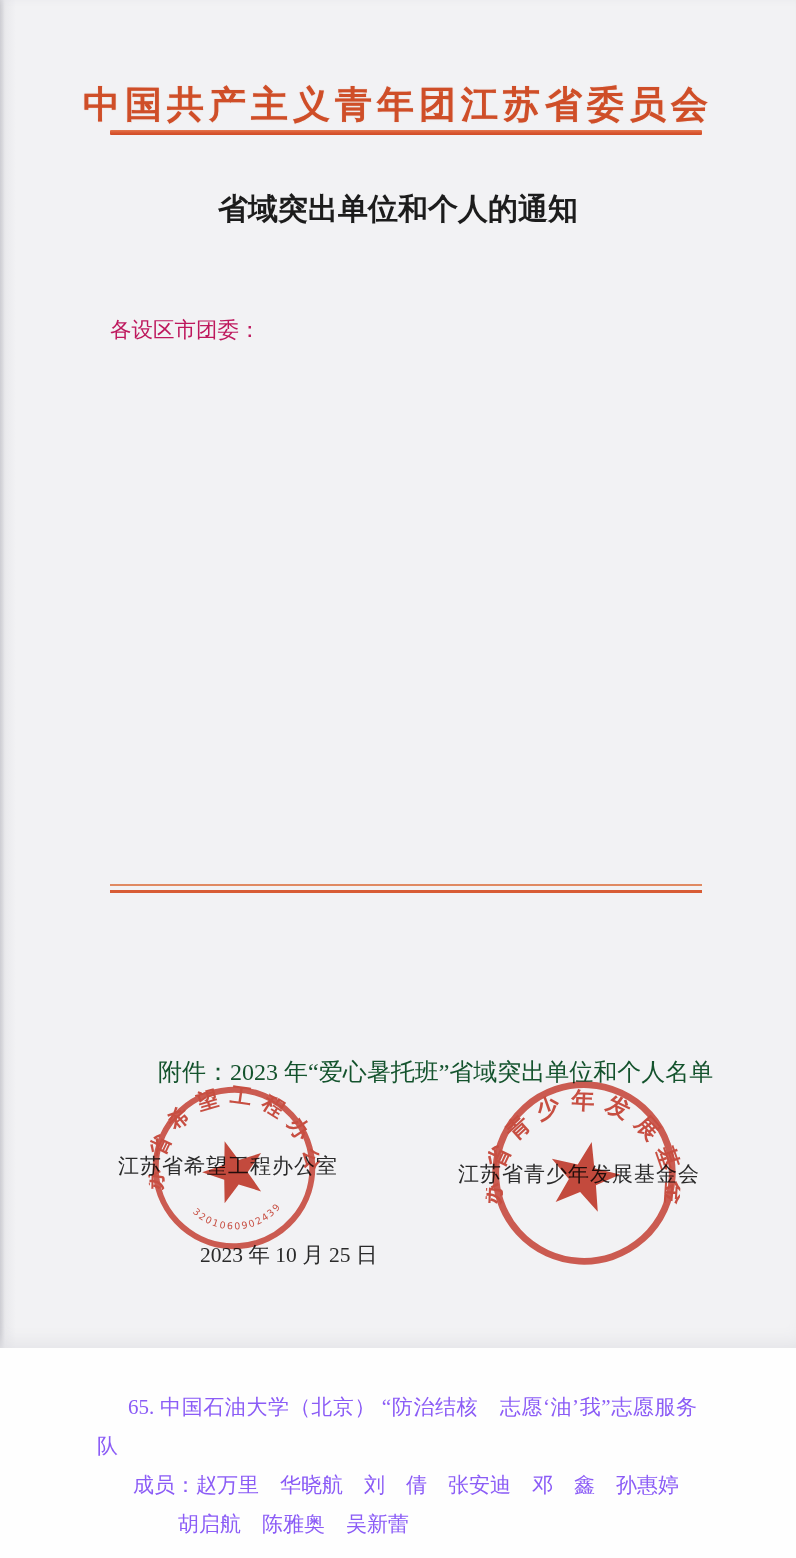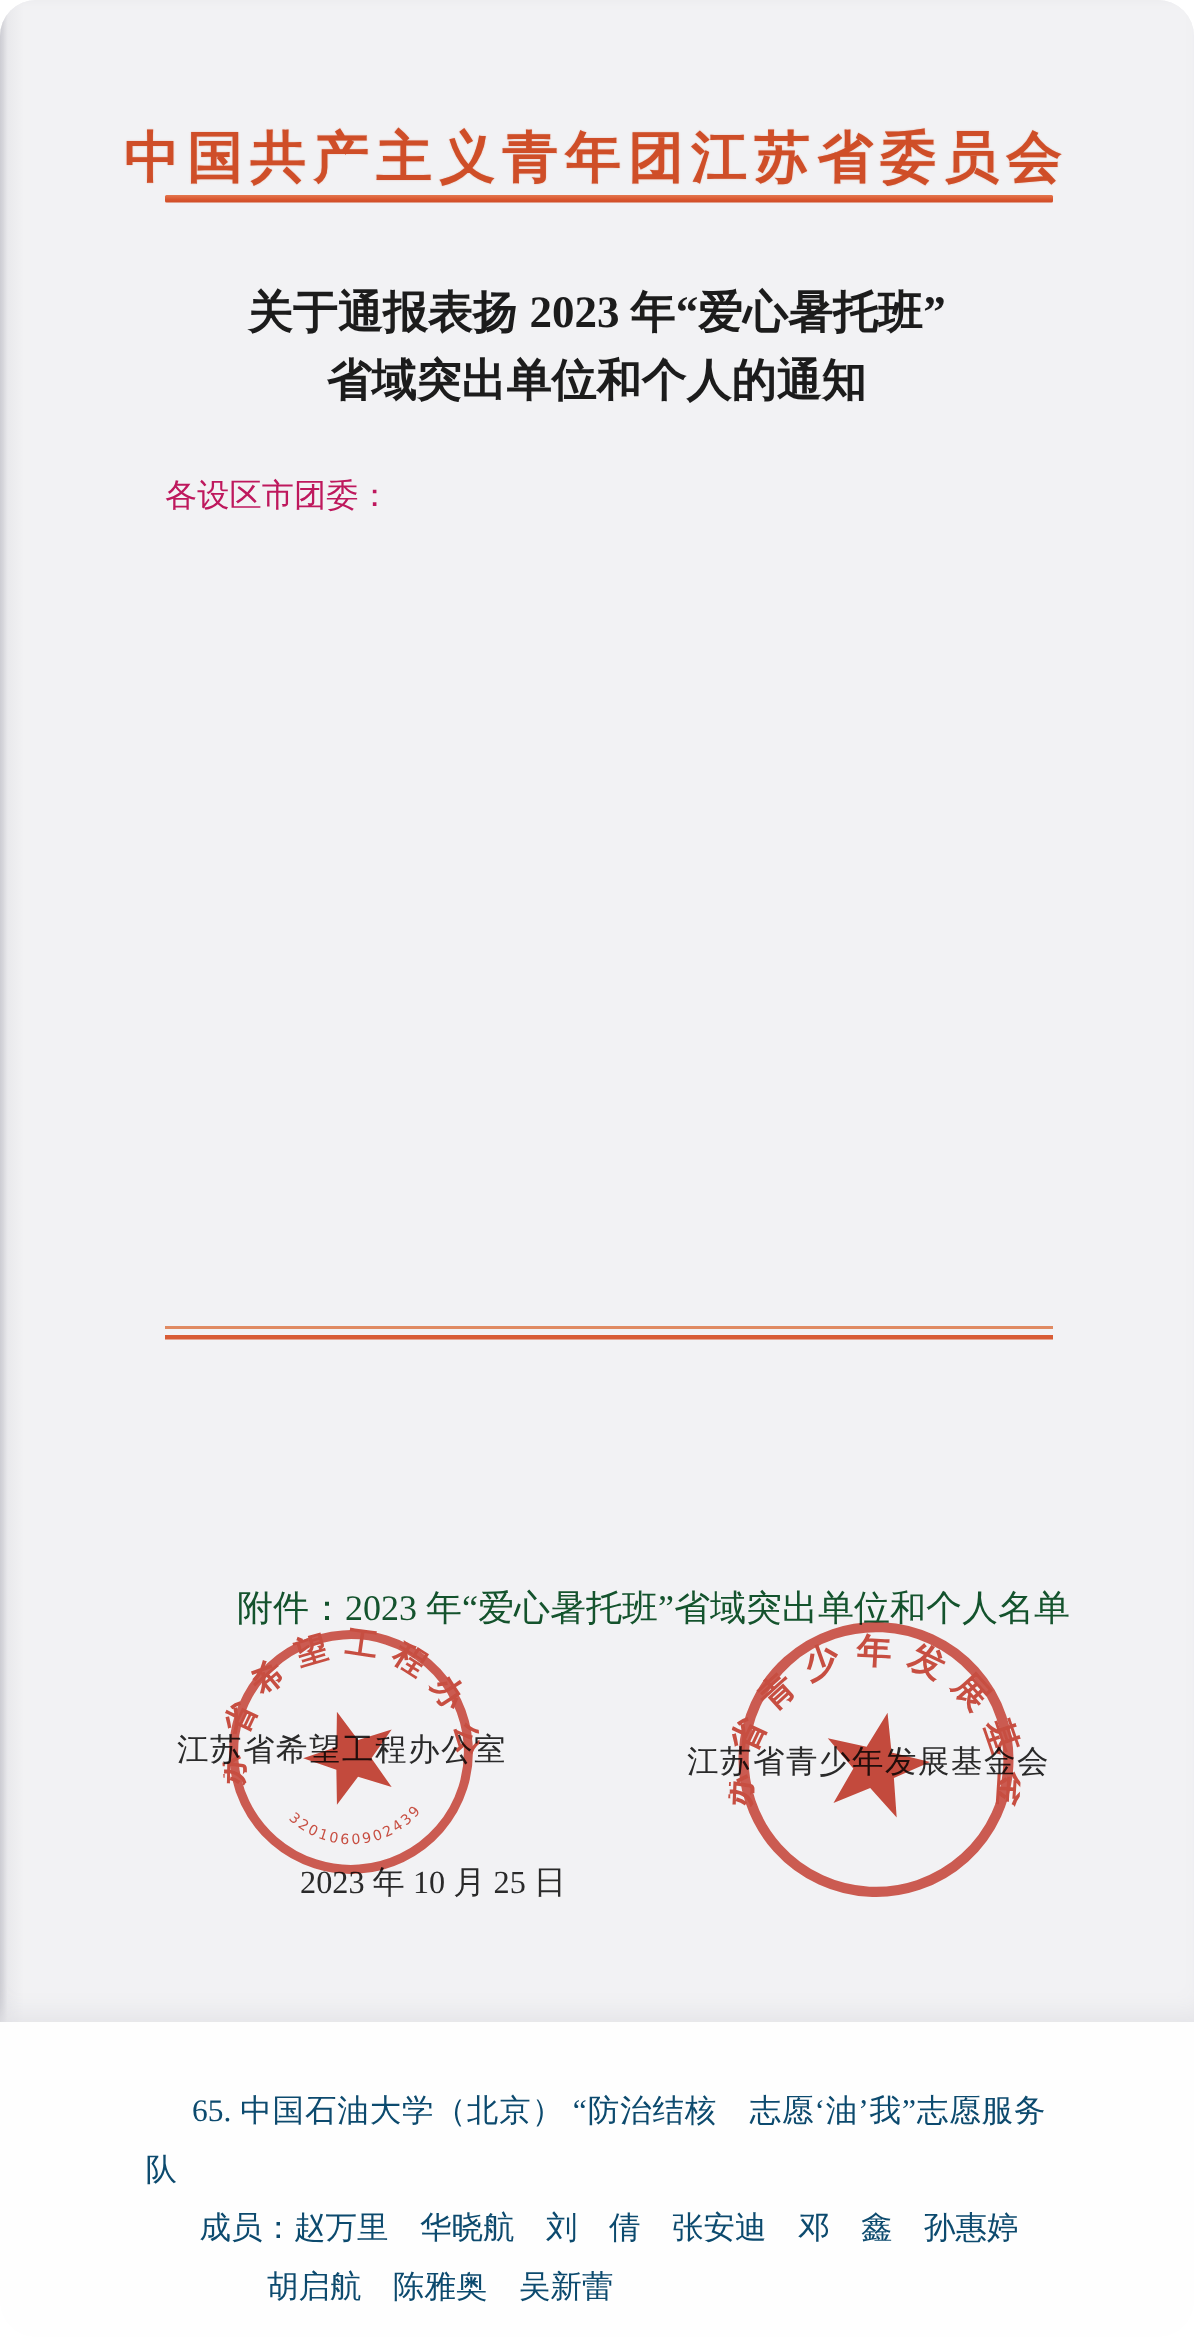--- a/index.html
+++ b/index.html
@@ -1,20 +1,19 @@
 <!DOCTYPE html>
 <html><head>
 <meta charset="utf-8">
 <style>
   html,body{margin:0;padding:0;background:#ffffff;}
   .page{
     position:relative;width:796px;height:1558px;overflow:hidden;
     font-family:"Liberation Serif","DejaVu Serif",serif;
     color:#262626;
-    border-radius:24px;
   }
   
   .paper-top{
     position:absolute;left:0;top:0;width:796px;height:1348px;
     background:
       linear-gradient(90deg,#c9c9cf 0px,#e9e9ec 5px,#f2f2f4 16px,#f2f2f4 100%),
       #f2f2f4;
     box-shadow:inset 0 -14px 18px -10px #e2e2e6, inset 0 6px 10px -8px #e5e5e9;
   }
   .paper-bottom{
@@ -55,39 +54,38 @@
   .sig-right{left:458px;top:1160px;}
   .sig-date{
     position:absolute;left:200px;top:1240px;width:300px;
     font-size:21.5px;color:#2a2a2a;white-space:nowrap;z-index:2;
   }
   .seal{position:absolute;mix-blend-mode:multiply;opacity:.88;z-index:3;}
   .seal-left{left:148px;top:1082px;width:172px;height:172px;transform:rotate(-4deg);}
   .seal-right{left:487px;top:1076px;width:194px;height:194px;transform:rotate(3deg);}
   .appendix{
     position:absolute;left:97px;top:1388px;width:600px;
-    font-size:21px;line-height:39px;color:#0c4a6e;text-align:justify;
+    font-size:21px;line-height:39px;color:#8b5cf6;text-align:justify;
   }
   .appendix p{margin:0;}
   .item-line{text-indent:31px;}
   .members-1{text-indent:36px;}
   .members-2{padding-left:81px;}
 </style>
 </head>
 <body>
 
 <div class="page">
   <div class="paper-top"></div>
   <div class="paper-bottom"></div>
 
   <div class="issuer">中国共产主义青年团江苏省委员会</div>
   <div class="header-rule"></div>
 
   <div class="notice-title">
-    <div>关于通报表扬 2023 年“爱心暑托班”</div>
     <div>省域突出单位和个人的通知</div>
   </div>
 
   <div class="body-text">
     <p>各设区市团委：</p>
   </div>
 
   <div class="closing-rule">
     <div class="thin"></div>
     <div class="gap"></div>

